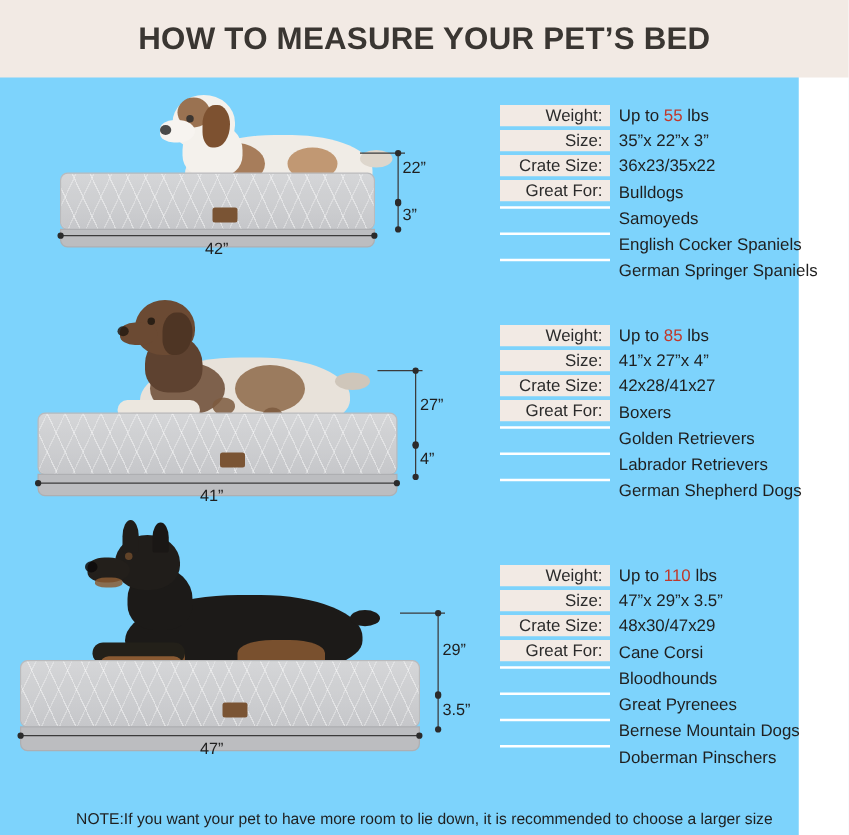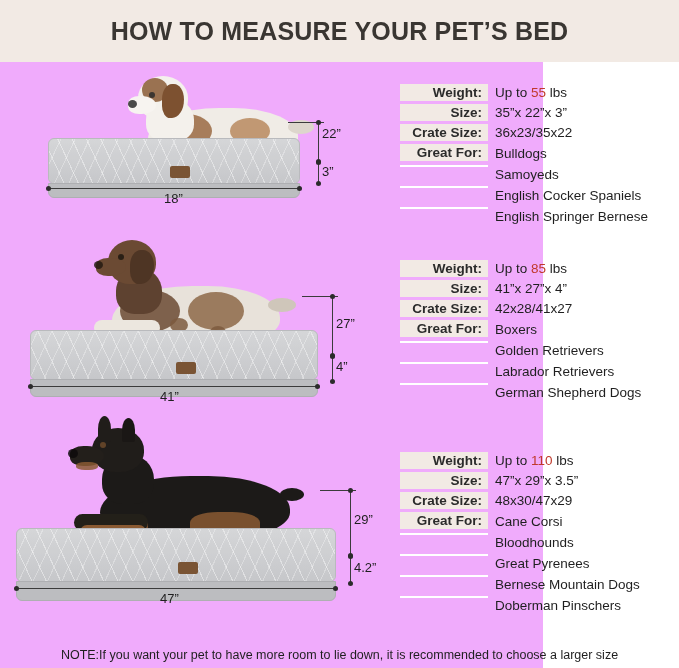--- a/index.html
+++ b/index.html
@@ -6,23 +6,23 @@
   html, body {
     margin: 0; padding: 0;
     width: 679px; height: 668px;
     background: #ffffff;
     font-family: "Liberation Sans", sans-serif;
     color: #2b2b2b;
     overflow: hidden;
   }
   .page {
     position: relative;
-    width: 543px;
+    width: 639px;
     height: 668px;
-    background: #f0abfc;
+    background: #7dd3fc;
   }
 
   
   .header {
     width: 679px;
     height: 62px;
     background: #f2eae4;
     display: flex;
     align-items: center;
     justify-content: center;
@@ -161,21 +161,21 @@
     align-items: flex-start;
     margin-bottom: 2px;
     min-height: 18px;
   }
   .spec-key {
     width: 88px;
     flex: 0 0 88px;
     background: #f2eae4;
     color: #2b2b2b;
     font-size: 13.5px;
-    font-weight: bold;
+    font-weight: normal;
     text-align: right;
     padding: 1px 6px 1px 4px;
     font-family: "Liberation Sans", sans-serif;
   }
   .spec-key.blank { background: #ffffff; }
   .spec-val {
     padding-left: 7px;
     font-size: 13.5px;
     color: #1f1f1f;
     line-height: 17px;
@@ -240,21 +240,21 @@
           <div class="top" style="width:252px; height:46px;">
             <div class="quilt"></div>
           </div>
           <div class="side" style="top:45px; width:252px; height:15px;"></div>
           <div class="tag" style="left:122px; top:28px;"></div>
         </div>
 
         <div class="dim-line dim-h" style="left:48px; top:126px; width:252px;"></div>
         <div class="dot" style="left:46px; top:124px;"></div>
         <div class="dot" style="left:297px; top:124px;"></div>
-        <div class="dim-label" style="left:164px; top:129px;">18”</div>
+        <div class="dim-label" style="left:164px; top:129px;">42”</div>
 
         <div class="dim-line dim-h" style="left:288px; top:60px; width:36px;"></div>
         <div class="dim-line dim-v" style="left:318px; top:60px; height:40px;"></div>
         <div class="dot" style="left:316px; top:58px;"></div>
         <div class="dot" style="left:316px; top:97px;"></div>
         <div class="dim-label" style="left:322px; top:64px;">22”</div>
 
         <div class="dim-line dim-v" style="left:318px; top:100px; height:22px;"></div>
         <div class="dot" style="left:316px; top:98px;"></div>
         <div class="dot" style="left:316px; top:119px;"></div>
@@ -281,21 +281,21 @@
         <div class="spec-line great-list">
           <div class="spec-key blank"></div>
           <div class="spec-val">Samoyeds</div>
         </div>
         <div class="spec-line great-list">
           <div class="spec-key blank"></div>
           <div class="spec-val">English Cocker Spaniels</div>
         </div>
         <div class="spec-line great-list">
           <div class="spec-key blank"></div>
-          <div class="spec-val">English Springer Bernese</div>
+          <div class="spec-val">German Springer Spaniels</div>
         </div>
       </div>
     </div>
 
     <div class="row r2">
 
       <div class="illus">
 
         <div class="dog" style="left:60px; top:0px; width:250px; height:120px;">
           <div class="body" style="left:52px; top:52px; width:168px; height:60px; background:#e8e2da;"></div>
@@ -419,21 +419,21 @@
 
         <div class="dim-line dim-h" style="left:320px; top:64px; width:36px;"></div>
         <div class="dim-line dim-v" style="left:350px; top:64px; height:66px;"></div>
         <div class="dot" style="left:348px; top:62px;"></div>
         <div class="dot" style="left:348px; top:127px;"></div>
         <div class="dim-label" style="left:354px; top:86px;">29”</div>
 
         <div class="dim-line dim-v" style="left:350px; top:130px; height:28px;"></div>
         <div class="dot" style="left:348px; top:128px;"></div>
         <div class="dot" style="left:348px; top:155px;"></div>
-        <div class="dim-label" style="left:354px; top:134px;">4.2”</div>
+        <div class="dim-label" style="left:354px; top:134px;">3.5”</div>
       </div>
 
       <div class="specs" style="top:26px;">
         <div class="spec-line">
           <div class="spec-key">Weight:</div>
           <div class="spec-val"><span>Up to </span><span class="num">110</span><span> lbs</span></div>
         </div>
         <div class="spec-line">
           <div class="spec-key">Size:</div>
           <div class="spec-val">47”x 29”x 3.5”</div>

